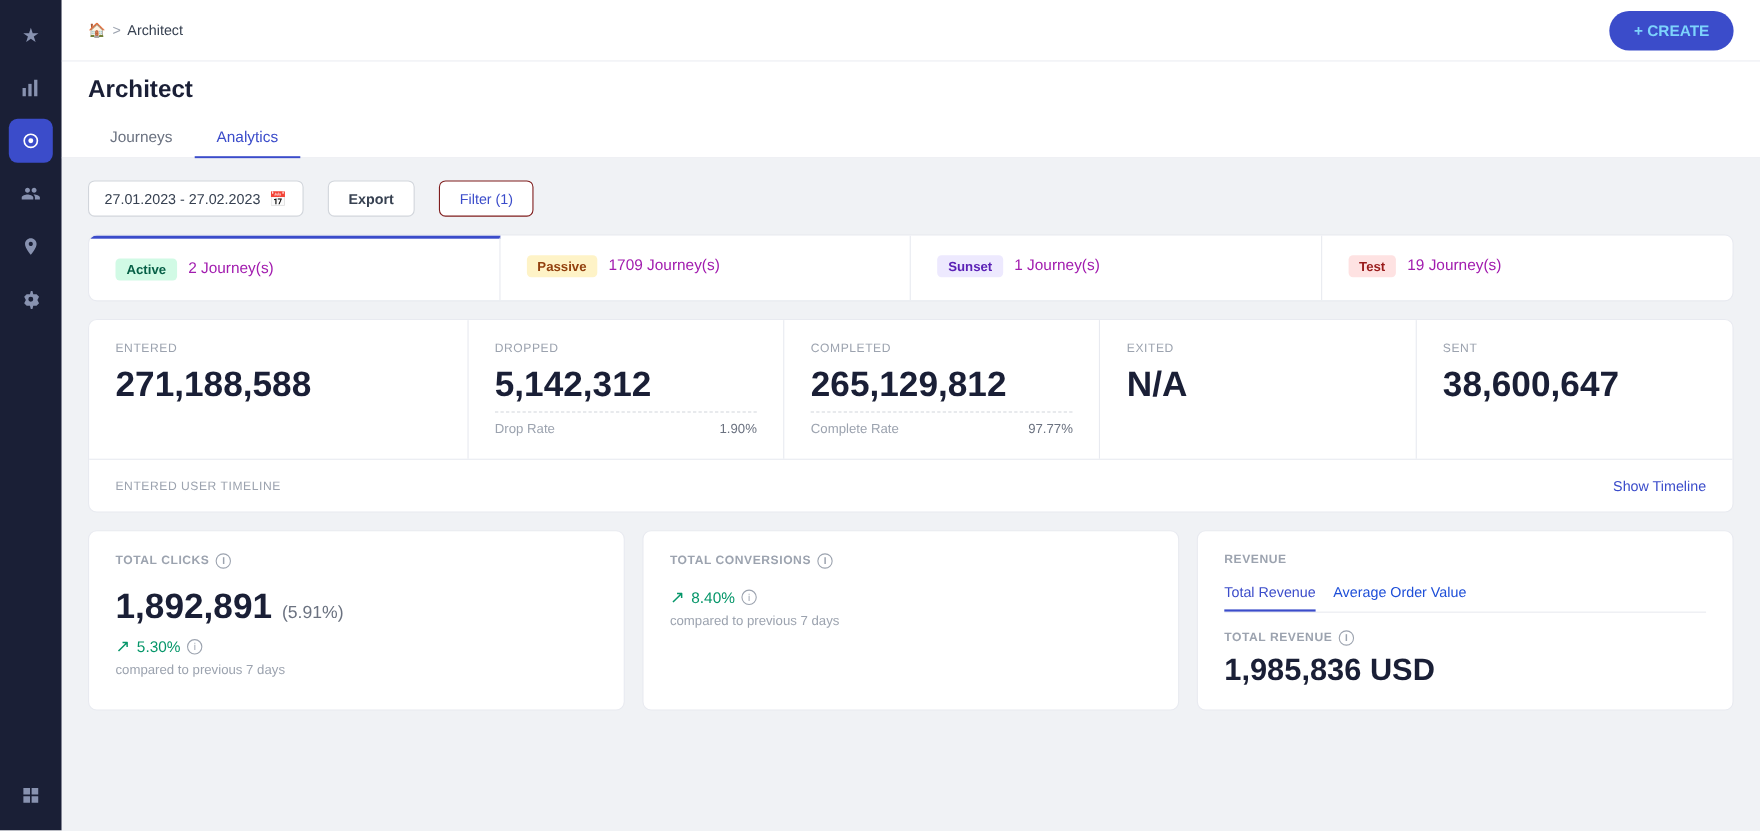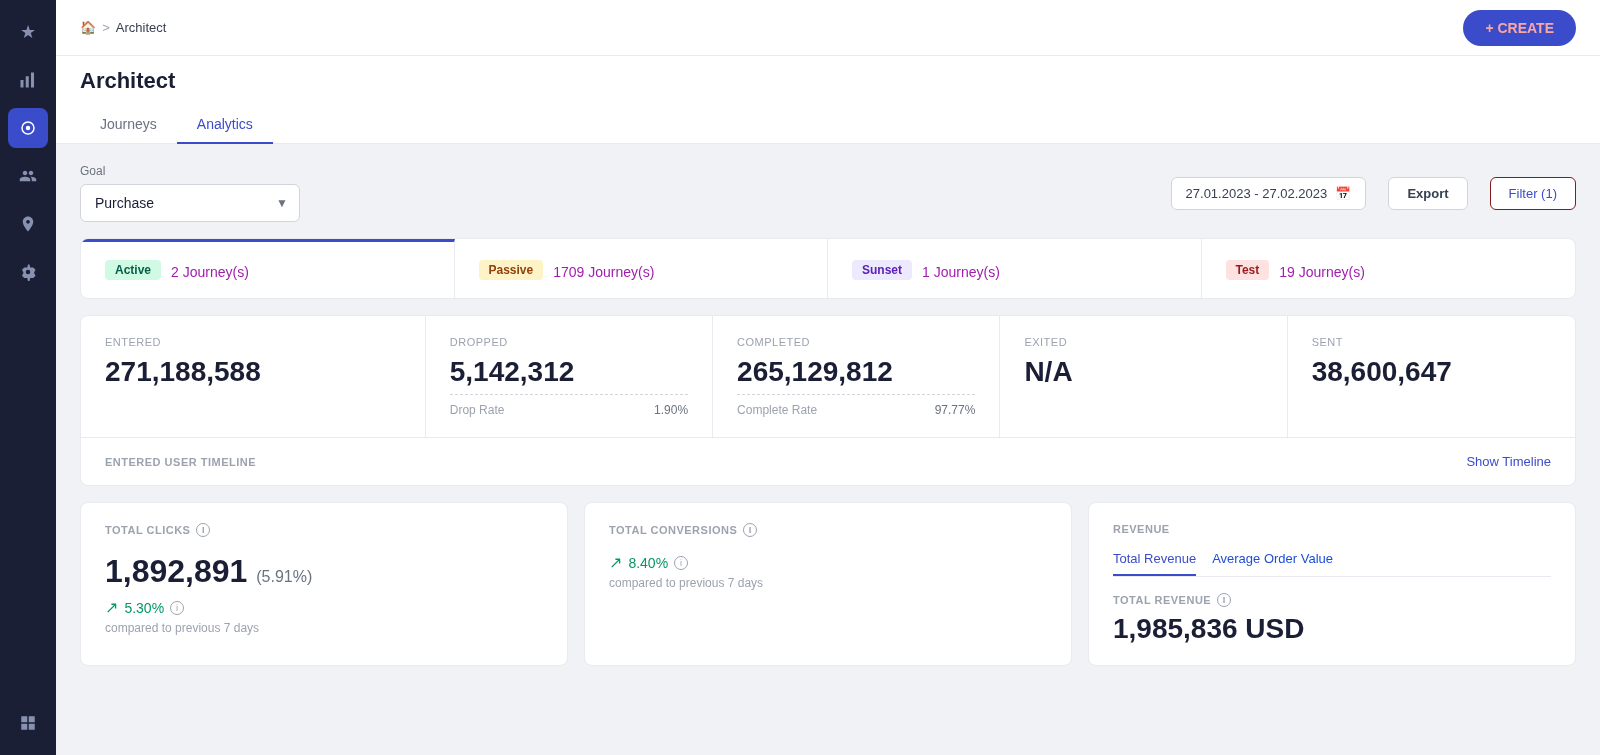--- a/index.html
+++ b/index.html
@@ -55,21 +55,21 @@
       display: flex;
       align-items: center;
       gap: 6px;
       font-size: 13px;
       color: #6b7280;
     }
     .breadcrumb-sep { color: #9ca3af; }
     .breadcrumb-current { color: #374151; }
     .create-btn {
       background: #3b4cca;
-      color: #fca5a5;
+      color: #7dd3fc;
       border: none;
       border-radius: 24px;
       padding: 10px 22px;
       font-size: 14px;
       font-weight: 600;
       cursor: pointer;
       display: flex;
       align-items: center;
       gap: 6px;
       text-align: right;
@@ -196,21 +196,21 @@
       gap: 0;
       background: #fff;
       border: 1px solid #e8eaf0;
       border-radius: 8px;
       margin-bottom: 16px;
       overflow: hidden;
     }
     .journey-status-card {
       padding: 18px 24px;
       display: flex;
-      align-items: flex-end;
+      align-items: flex-start;
       gap: 10px;
       border-right: 1px solid #e8eaf0;
     }
     .journey-status-card:last-child { border-right: none; }
     .journey-status-card.active-card { border-top: 3px solid #3b4cca; }
 
     .status-badge {
       padding: 3px 10px;
       border-radius: 4px;
       font-size: 12px;
@@ -243,21 +243,21 @@
     .stat-item:last-child { border-right: none; }
     .stat-label {
       font-size: 11px;
       font-weight: 400;
       color: #9ca3af;
       text-transform: uppercase;
       letter-spacing: 0.5px;
       margin-bottom: 8px;
     }
     .stat-value {
-      font-size: 28px;
+      font-size: 32px;
       font-weight: 700;
       color: #1a1f36;
     }
     .stat-sub {
       display: flex;
       justify-content: space-between;
       margin-top: 8px;
     }
     .stat-sub-label { font-size: 12px; color: #9ca3af; }
     .stat-sub-value { font-size: 12px; color: #6b7280; font-weight: 500; }
@@ -269,21 +269,21 @@
 
     
     .timeline-section {
       padding: 16px 24px;
       display: flex;
       align-items: center;
       justify-content: space-between;
     }
     .timeline-label {
       font-size: 11px;
-      font-weight: 700;
+      font-weight: 400;
       color: #9ca3af;
       text-transform: uppercase;
       letter-spacing: 0.5px;
     }
     .show-timeline-link {
       font-size: 13px;
       color: #3b4cca;
       cursor: pointer;
       font-weight: 500;
     }
@@ -434,29 +434,20 @@
     <h1 class="page-title">Architect</h1>
     <div class="tabs">
       <div class="tab">Journeys</div>
       <div class="tab active">Analytics</div>
     </div>
   </div>
 
   <div class="content">
 
     <div class="goal-row">
-      <div>
-        <div class="goal-label">Goal</div>
-        <div class="goal-select-wrap">
-          <select class="goal-select">
-            <option>Purchase</option>
-          </select>
-          <span class="goal-select-arrow">▼</span>
-        </div>
-      </div>
       <div class="goal-actions">
         <div class="date-range">
           <span>27.01.2023 - 27.02.2023</span>
           <span>📅</span>
         </div>
         <button class="export-btn">Export</button>
         <button class="filter-btn">Filter (1)</button>
       </div>
     </div>
 

